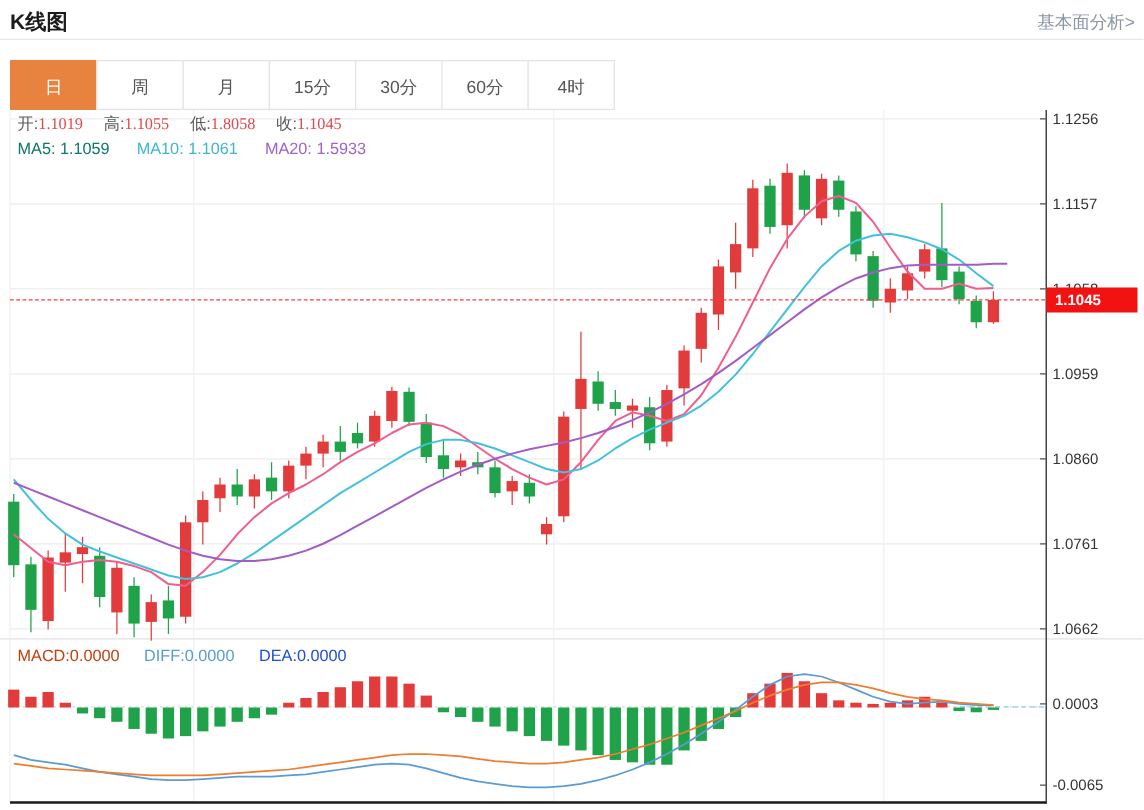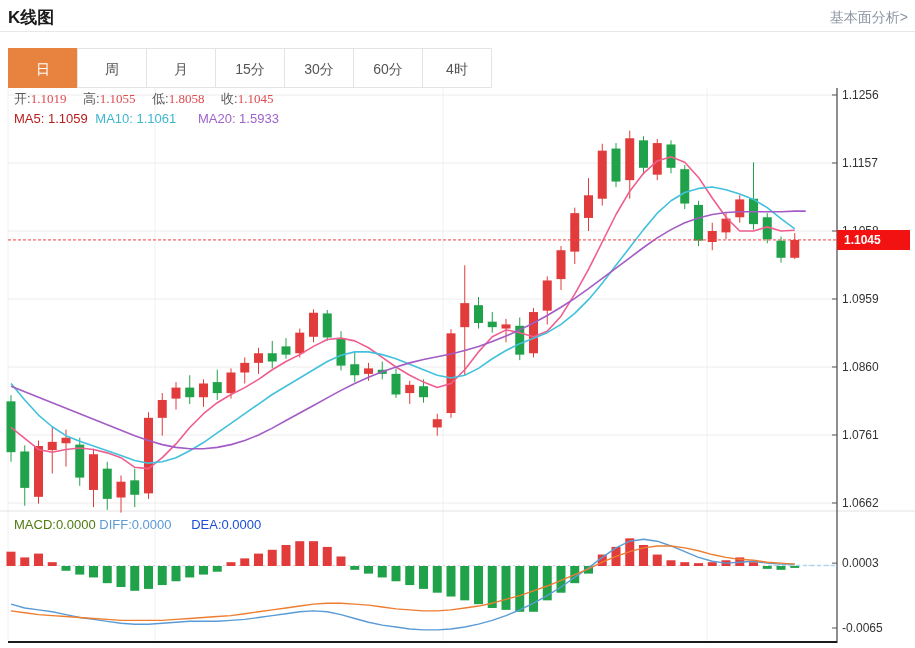--- a/index.html
+++ b/index.html
@@ -12,25 +12,25 @@
   .tab{width:70px;height:40px;line-height:40px;text-align:center;font-size:14px;color:#555;
        border:1px solid #e3e3e3;margin-left:-1px;background:#fff;cursor:pointer;box-sizing:border-box;}
   .tab:first-child{margin-left:0;}
   .tab.active{background:#e8823f;border-color:#e8823f;color:#fff;}
   svg.chart{position:absolute;left:0;top:0;}
   .info-row{position:absolute;left:14px;font-size:13px;white-space:nowrap;}
   .ohlc-row{top:90px;}
   .ohlc-row .lbl{color:#5a5a5a;}
   .ohlc-row .val{color:#e04a4f;margin-right:13px;font-family:Liberation Serif, serif;}
   .ma-row{top:111px;}
-  .ma5{color:#b91c1c;margin-right:4px;}
+  .ma5{color:#0f766e;margin-right:18px;}
   .ma10{color:#3fb6ce;margin-right:18px;}
   .ma20{color:#9e63c8;}
   .macd-row{top:517px;}
-  .macd-l{color:#4d7c0f;margin-right:0;}
+  .macd-l{color:#c2410c;margin-right:16px;}
   .diff-l{color:#5b9bd5;margin-right:16px;}
   .dea-l{color:#1d4ed8;}
   .price-badge{position:absolute;left:837px;top:230px;width:73px;height:20px;background:#f21212;
        color:#fff;font-size:12px;font-weight:bold;line-height:20px;padding-left:7px;box-sizing:border-box;}
 </style>
 </head>
 <body>
 
 <div class="page">
   <svg class="chart" id="chartSvg" width="915" height="648">

